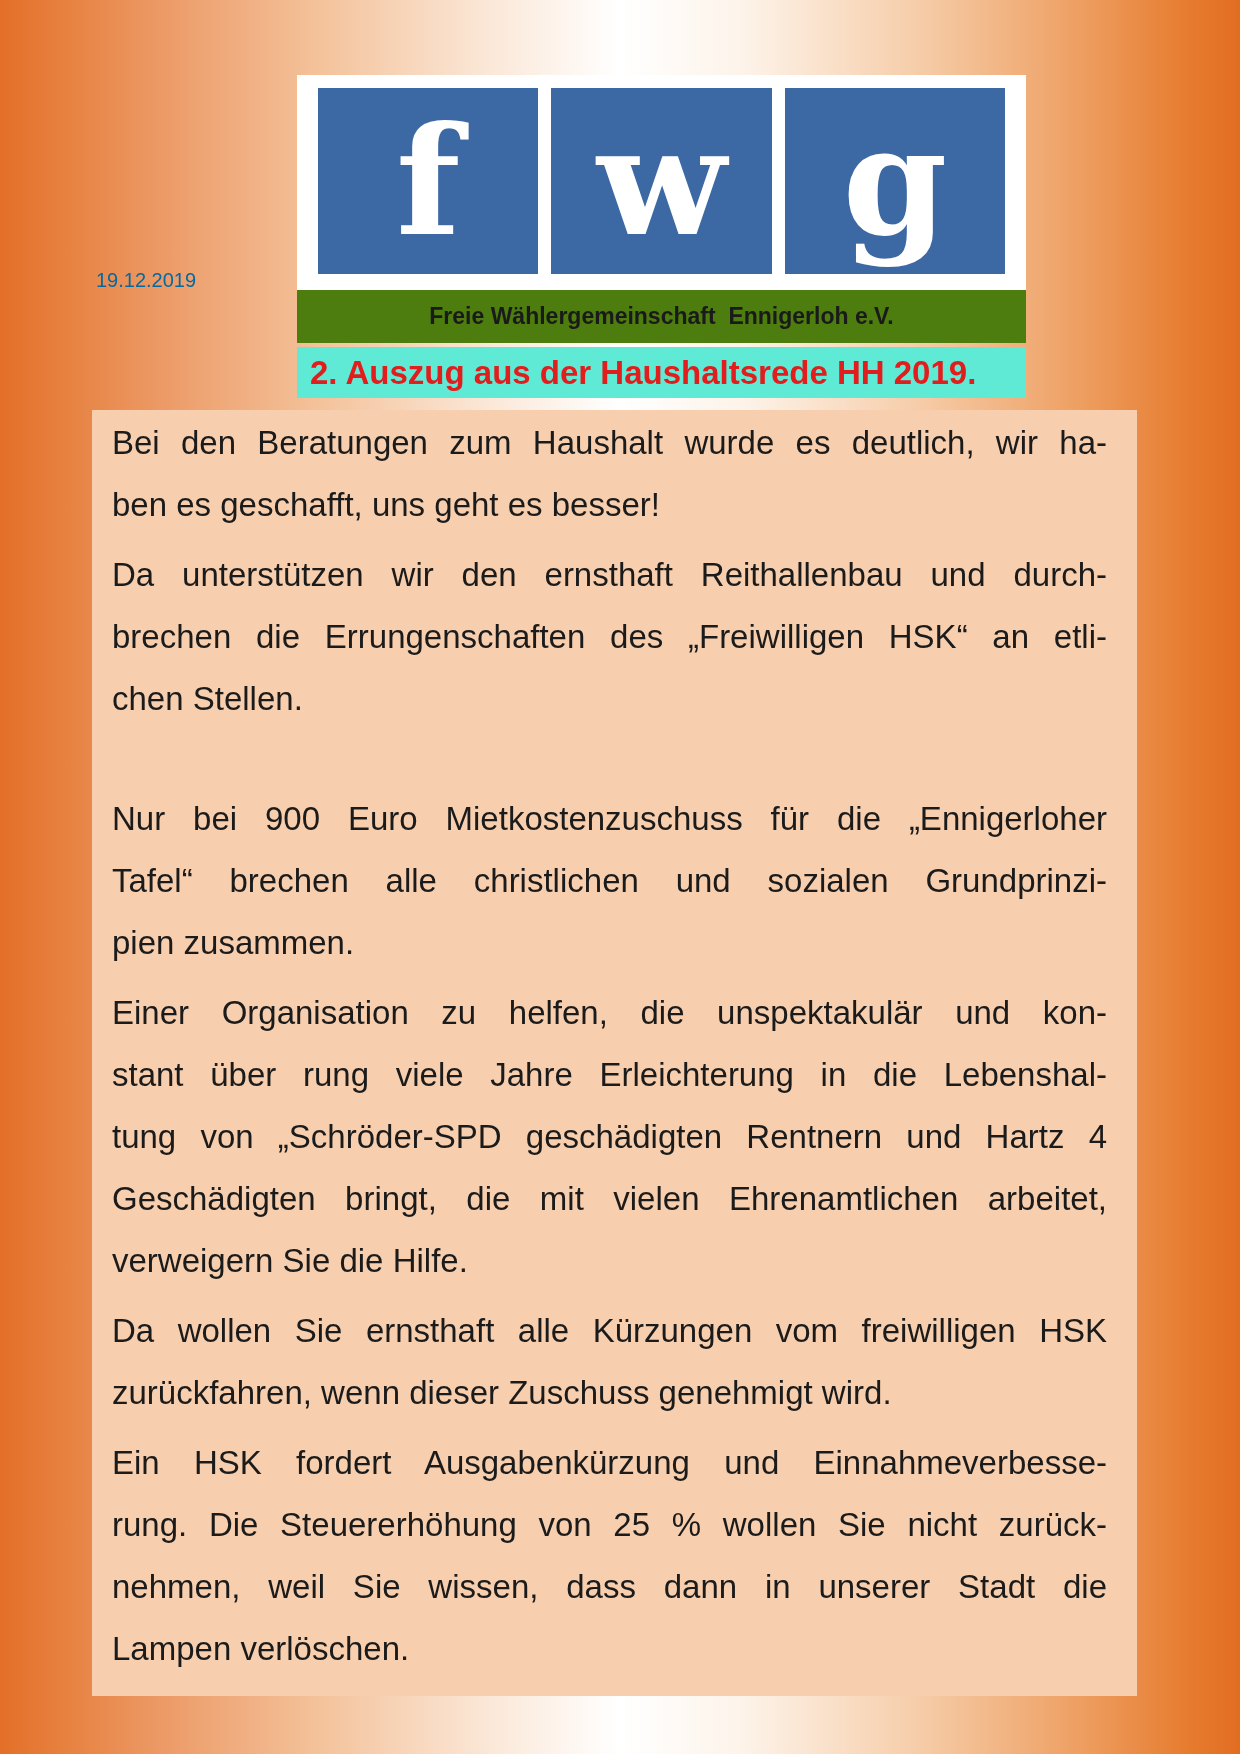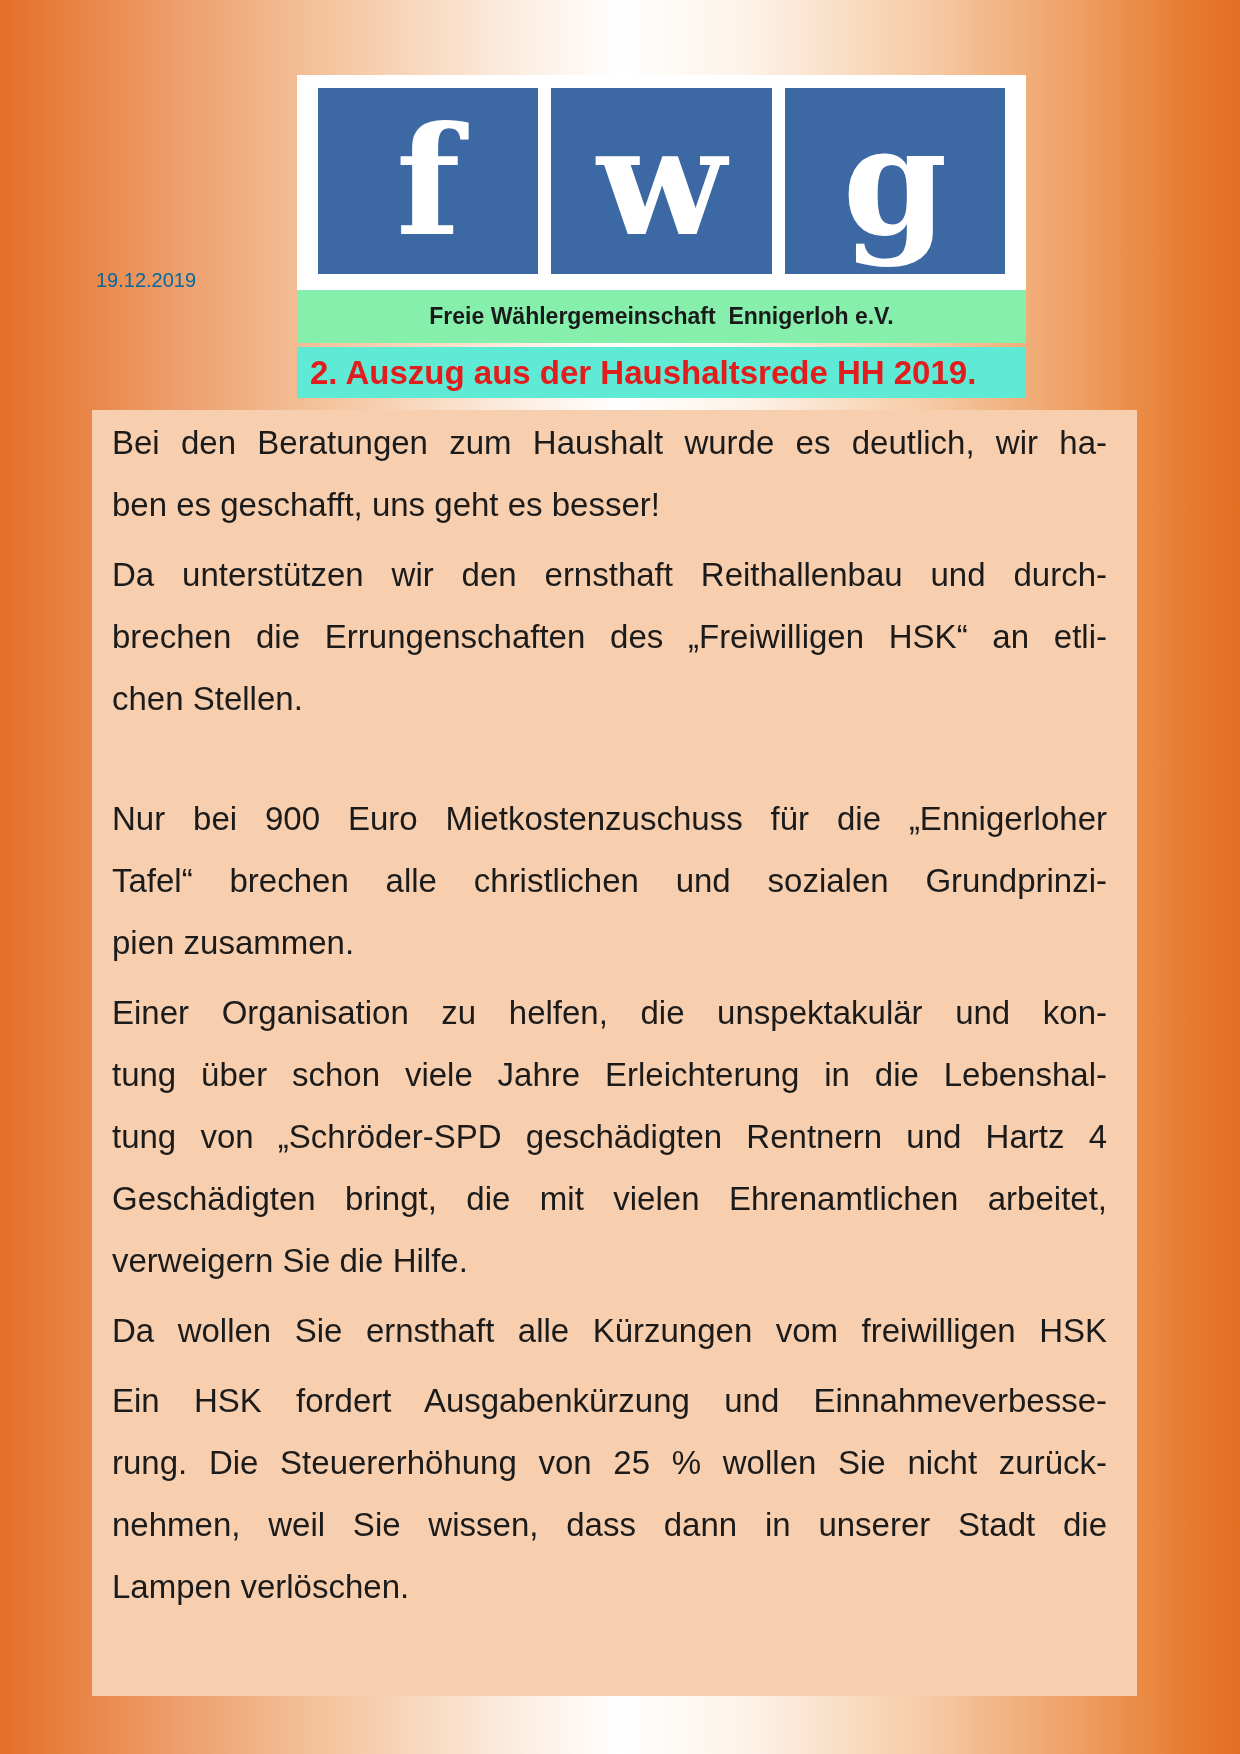--- a/index.html
+++ b/index.html
@@ -42,21 +42,21 @@
     font-weight: 700;
     font-size: 150px;
     line-height: 150px;
     overflow: hidden;
   }
 
   .org-bar {
     position: absolute;
     left: 297px; top: 290px;
     width: 729px; height: 53px;
-    background: #86efac;
+    background: #4d7c0f;
     display: flex;
     align-items: center;
     justify-content: center;
     font-weight: 700;
     font-size: 23px;
     color: #1a1a1a;
   }
 
   .title-bar {
     position: absolute;
@@ -121,27 +121,28 @@
     <div class="line j">brechen die Errungenschaften des „Freiwilligen HSK“ an etli-</div>
     <div class="line last">chen Stellen.</div>
   </div>
   <div class="para gap-big">
     <div class="line j">Nur bei 900 Euro Mietkostenzuschuss für die „Ennigerloher</div>
     <div class="line j">Tafel“ brechen alle christlichen und sozialen Grundprinzi-</div>
     <div class="line last">pien zusammen.</div>
   </div>
   <div class="para">
     <div class="line j">Einer Organisation zu helfen, die unspektakulär und kon-</div>
-    <div class="line j">tung über schon viele Jahre Erleichterung in die Lebenshal-</div>
+    <div class="line j">stant über rung viele Jahre Erleichterung in die Lebenshal-</div>
     <div class="line j">tung von „Schröder-SPD geschädigten Rentnern und Hartz 4</div>
     <div class="line j">Geschädigten bringt, die mit vielen Ehrenamtlichen arbeitet,</div>
     <div class="line last">verweigern Sie die Hilfe.</div>
   </div>
   <div class="para">
     <div class="line j">Da wollen Sie ernsthaft alle Kürzungen vom freiwilligen HSK</div>
+    <div class="line last">zurückfahren, wenn dieser Zuschuss genehmigt wird.</div>
   </div>
   <div class="para">
     <div class="line j">Ein HSK fordert Ausgabenkürzung und Einnahmeverbesse-</div>
     <div class="line j">rung. Die Steuererhöhung von 25 % wollen Sie nicht zurück-</div>
     <div class="line j">nehmen, weil Sie wissen, dass dann in unserer Stadt die</div>
     <div class="line last">Lampen verlöschen.</div>
   </div>
 </div>
 
 </body></html>

